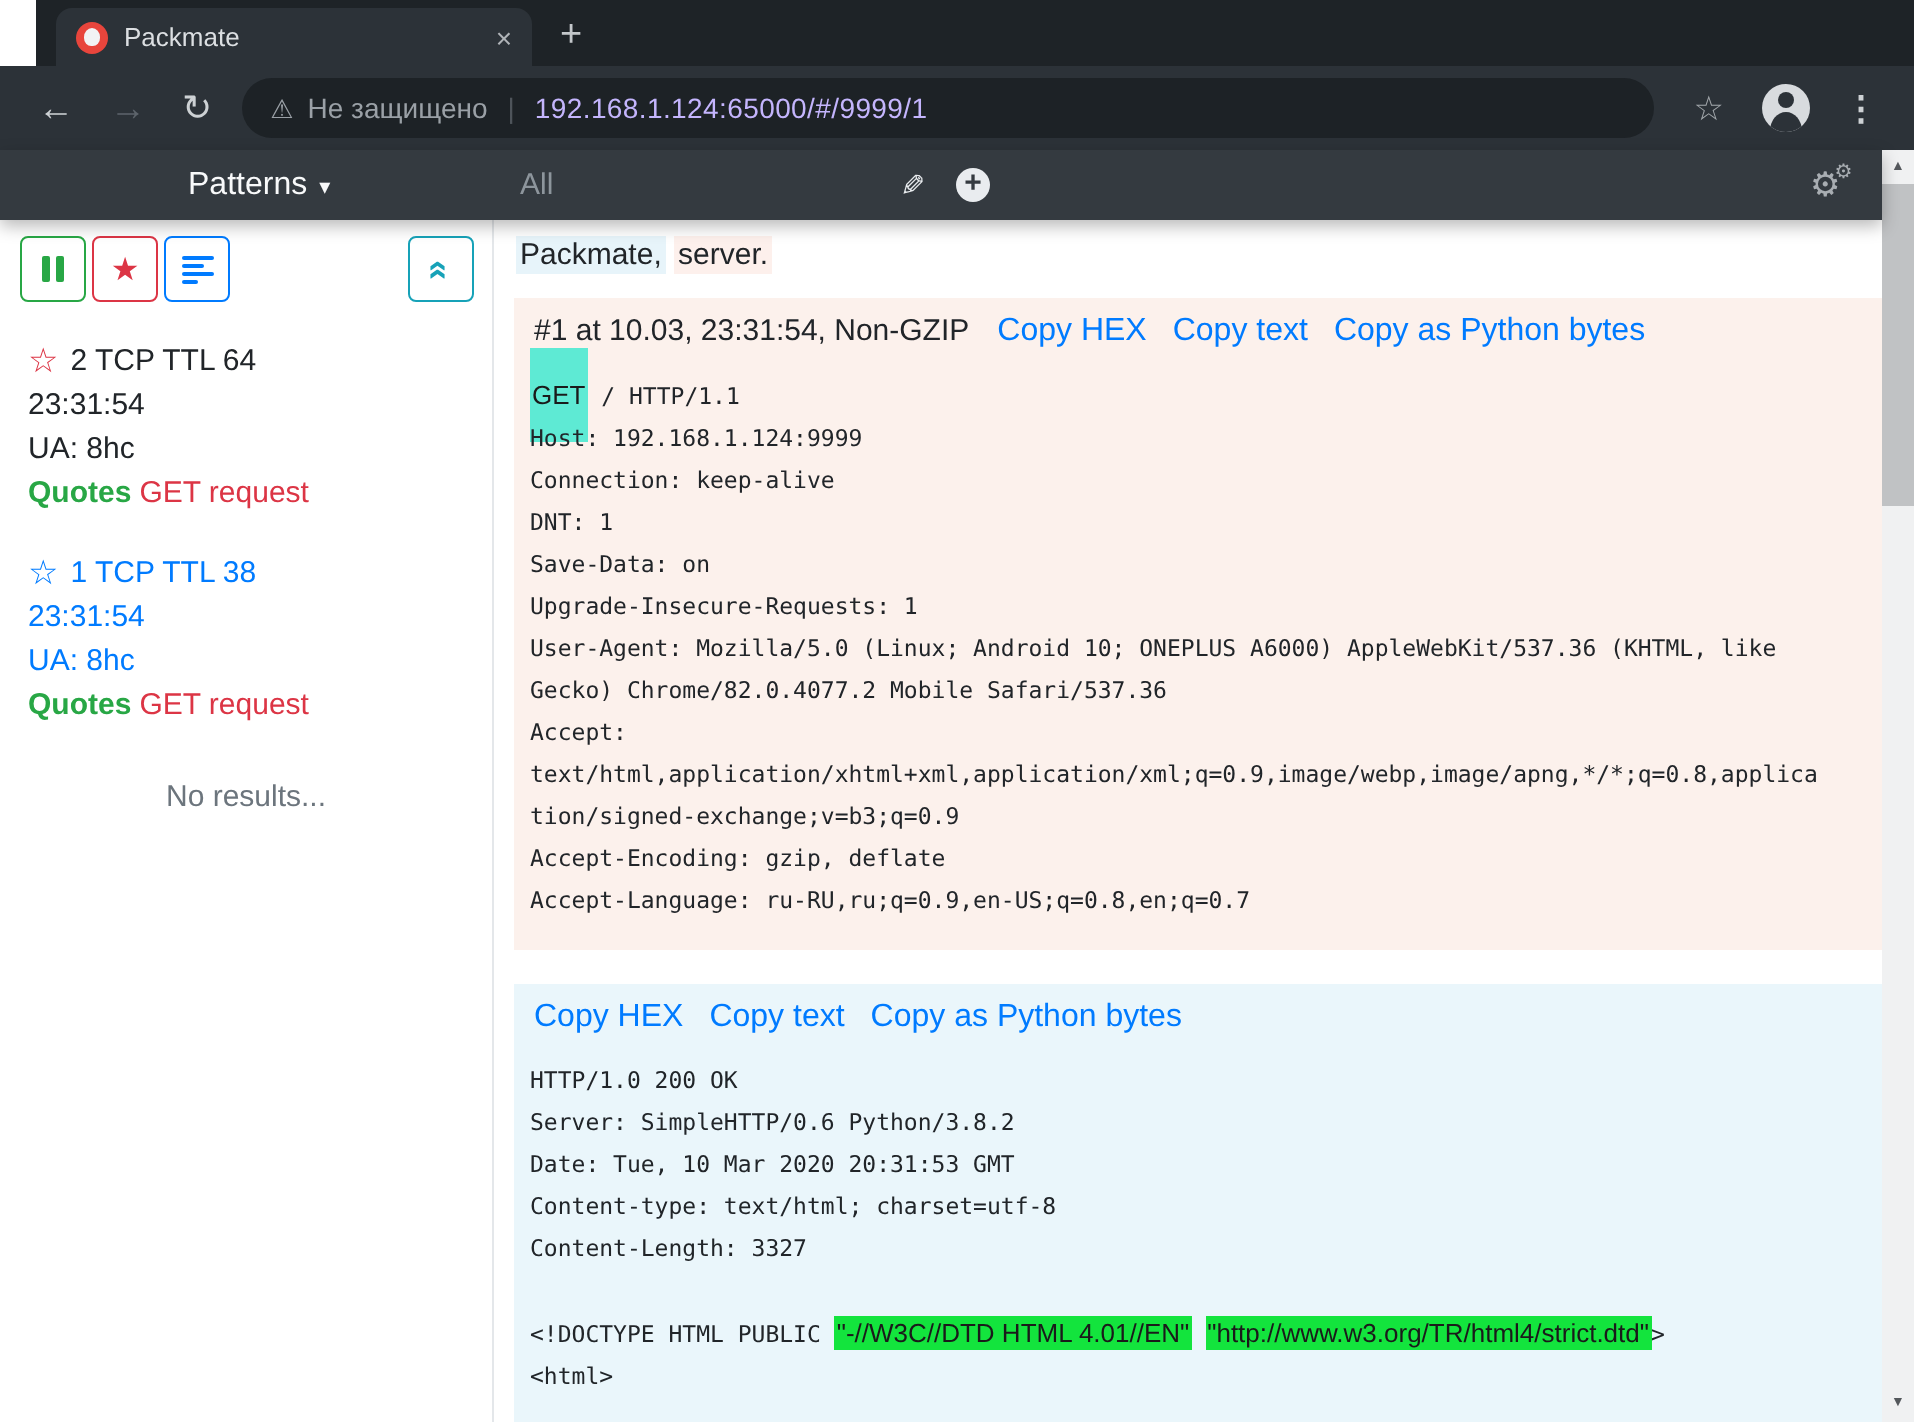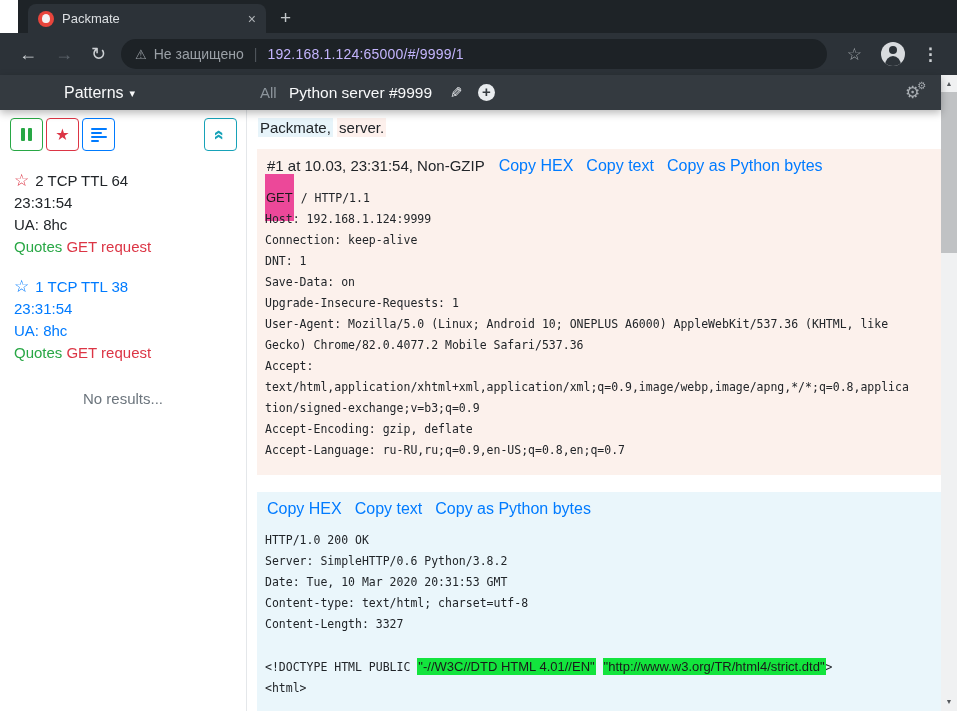--- a/index.html
+++ b/index.html
@@ -32,21 +32,21 @@
   .avatar { width: 24px; height: 24px; border-radius: 50%; background: #d8dbde; position: relative; overflow: hidden; margin: 0 9px; }
   .avatar::before { content: ""; position: absolute; top: 4px; left: 8px; width: 8px; height: 8px; border-radius: 50%; background: #2c3238; }
   .avatar::after { content: ""; position: absolute; top: 14px; left: 4px; width: 16px; height: 12px;
                    border-radius: 50% 50% 0 0 / 80% 80% 0 0; background: #2c3238; }
   .menu-dots { font-size: 17px; color: #cdd1d4; margin: 0 8px; font-weight: bold; }
 
   
   .app-header { position: absolute; left: 0; top: 75px; width: 941px; height: 35px; background: #343a40;
                 z-index: 5; box-shadow: 0 3px 8px rgba(0,0,0,.28); }
   .app-header > * { position: absolute; top: 0; height: 35px; display: flex; align-items: center; }
-  .patterns { left: 64px; color: #f8f9fa; font-size: 16px; gap: 6px; }
+  .patterns { left: 94px; color: #f8f9fa; font-size: 16px; gap: 6px; }
   .caret { font-size: 11px; padding-top: 2px; }
   .nav-all { left: 260px; color: #8d959c; font-size: 15px; }
   .service-name { left: 289px; color: #f8f9fa; font-size: 15.5px; }
   .edit-btn { left: 450px; color: #e9ecef; font-size: 15px; transform: scaleX(-1); }
   .add-btn { left: 478px; }
   .plus-circle { width: 17px; height: 17px; border-radius: 50%; background: #e9ecef; color: #343a40;
                  font-size: 15px; font-weight: bold; line-height: 16px; text-align: center; display: block; }
   .settings-btn { left: 905px; color: #a8adb2; }
   .cog-main { font-size: 17px; }
   .cog-small { font-size: 10px; position: relative; top: -7px; left: -3px; }
@@ -67,39 +67,39 @@
   .align-ic i:nth-child(2) { width: 11px; }
   .align-ic i:nth-child(3) { width: 16px; }
   .align-ic i:nth-child(4) { width: 8px; margin-bottom: 0; }
   .btn-top { position: absolute; right: 9px; top: 8px; border-color: #17a2b8; color: #17a2b8; }
   .chevrons { display: inline-block; transform: rotate(90deg); font-size: 18px; font-weight: bold; line-height: 1; }
 
   .entry { margin: 18px 0 0 14px; font-size: 15px; line-height: 22px; color: #212529; }
   .entry .head { display: flex; align-items: center; gap: 6px; }
   .entry-star { color: #dc3545; font-size: 17px; }
   .entry.active .head span, .entry.active .e-time, .entry.active .e-ua { color: #007bff; }
-  .tag-green { color: #28a745; margin-right: 4px; }
+  .tag-green { color: #28a745; margin-right: 4px; font-weight: bold; }
   .tag-red { color: #dc3545; }
   .no-results { margin-top: 26px; text-align: center; color: #6c757d; font-size: 15px; }
 
   
   .main { position: absolute; left: 248px; top: 110px; width: 693px; height: 601px; overflow: hidden; background: #fff; }
   .match-line { margin: 9px 0 0 10px; font-size: 15px; color: #212529; }
   .hl-resp { background: #e7f4fa; padding: 1px 2px; }
   .hl-req  { background: #fdf0ec; padding: 1px 2px; }
 
   .packet { width: 703px; margin-left: 9px; padding: 6px 8px 14px; }
   .packet-1 { margin-top: 13px; background: #fcf1ec; }
   .packet-2 { margin-top: 17px; background: #eaf6fb; height: 300px; }
   .packet-head { display: flex; align-items: baseline; padding: 2px 2px 0; }
   .p-title { font-size: 15px; color: #212529; margin-right: 14px; }
   .p-action { color: #007bff; font-size: 16px; margin-right: 13px; }
   .packet pre { margin-top: 12px; font-family: "DejaVu Sans Mono", monospace; font-size: 11.5px;
                 line-height: 21px; color: #212529; white-space: pre-wrap; overflow-wrap: break-word; width: 647px; }
-  mark.m-red { background: #ec4899; color: #1a1a1a; font-family: "Liberation Sans", sans-serif; font-size: 13px; padding: 16px 1px; }
+  mark.m-red { background: #5eead4; color: #1a1a1a; font-family: "Liberation Sans", sans-serif; font-size: 13px; padding: 16px 1px; }
   mark.m-green { background: #13e43d; color: #1a1a1a; font-family: "Liberation Sans", sans-serif; font-size: 13px; padding: 1px 1px; }
 
   
   .scrollbar { position: absolute; right: 0; top: 75px; width: 16px; height: 636px; background: #f0f1f2; }
   .sb-arrow { position: absolute; left: 0; width: 16px; height: 14px; color: #54585c; font-size: 7px;
               display: flex; align-items: center; justify-content: center; }
   .sb-up { top: 1px; }
   .sb-down { bottom: 3px; }
   .sb-thumb { position: absolute; left: 0; top: 17px; width: 16px; height: 161px; background: #c0c2c4; }
 </style>
@@ -131,21 +131,20 @@
     <span class="avatar"></span>
     <span class="menu-dots">⋮</span>
   </div>
 
   <div class="app-header">
     <div class="patterns">
       <span>Patterns</span>
       <span class="caret">▾</span>
     </div>
     <div class="nav-all">All</div>
-    <div class="service-name">Python server #9999</div>
     <div class="edit-btn">✎</div>
     <div class="add-btn">
       <span class="plus-circle">+</span>
     </div>
     <div class="settings-btn">
       <span class="cog-main">⚙</span>
       <span class="cog-small">⚙</span>
     </div>
   </div>
 

